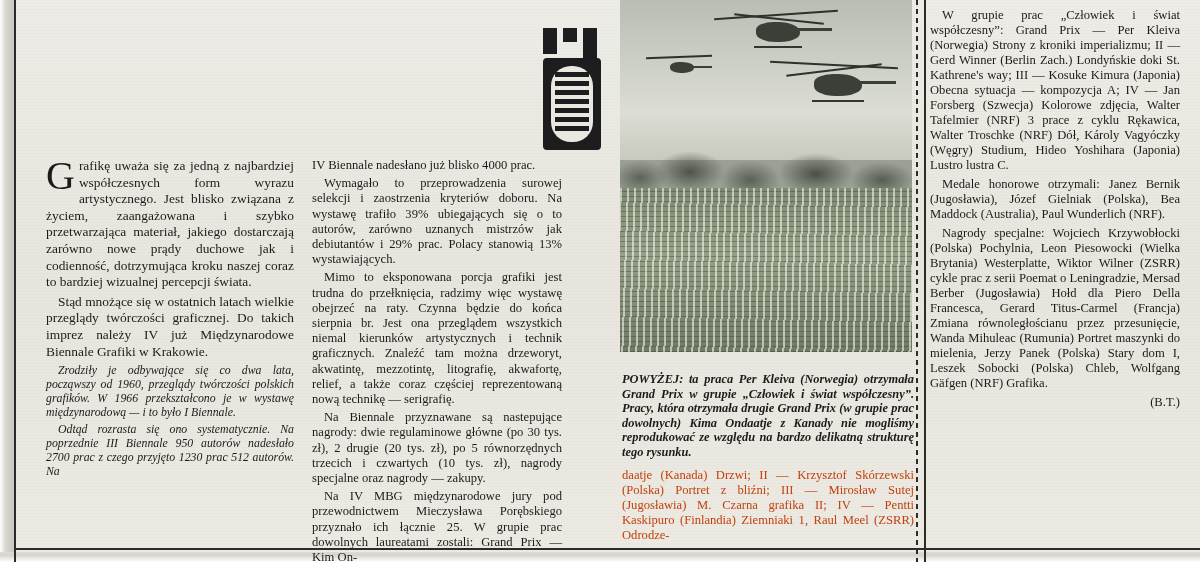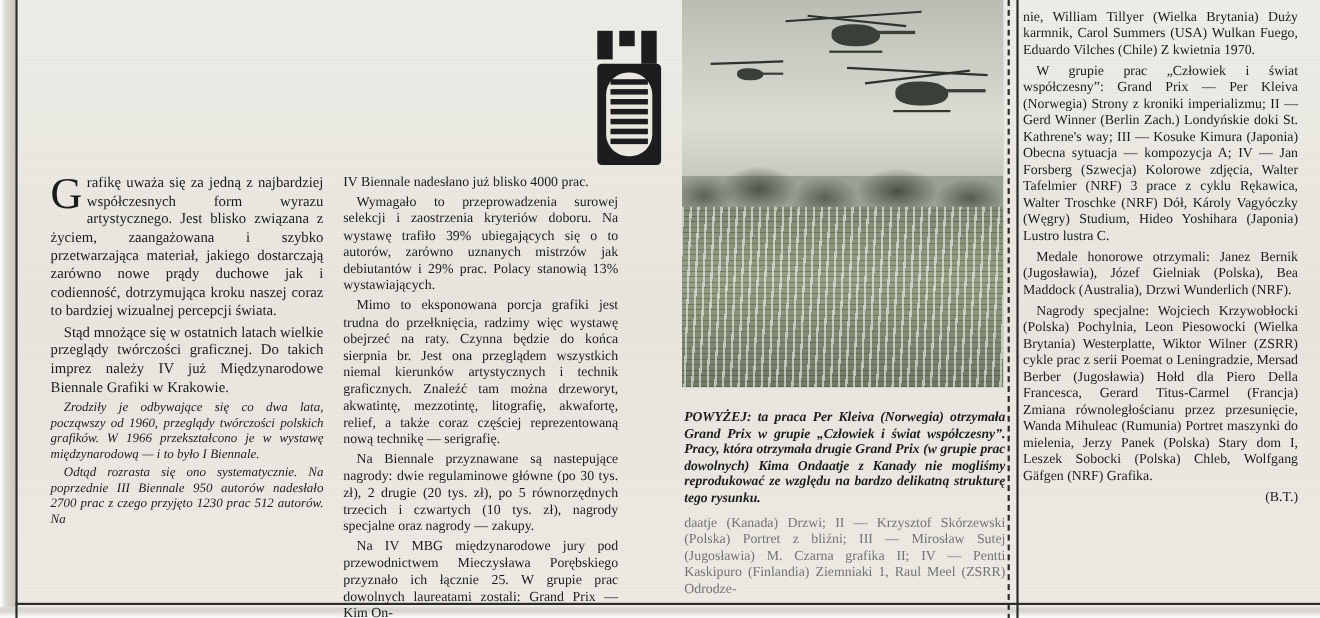--- a/index.html
+++ b/index.html
@@ -146,21 +146,21 @@
     color: #1b1b1b;
     text-align: justify;
   }
   #col3 {
     position: absolute;
     left: 622px; top: 468px;
     width: 292px;
     font-size: 12.6px;
     line-height: 15px;
     text-align: justify;
-    color: #737373;
+    color: #c2410c;
   }
   #col4 {
     position: absolute;
     left: 930px; top: 8px;
     width: 250px;
     font-size: 12.6px;
     line-height: 15px;
     text-align: justify;
     color: #1b1b1b;
   }
@@ -286,19 +286,18 @@
 
   <div id="caption">
     <span>POWYŻEJ:</span><span> ta praca Per Kleiva (Norwegia) otrzymała Grand Prix w grupie „Człowiek i świat współczesny”. Pracy, która otrzymała drugie Grand Prix (w grupie prac dowolnych) Kima Ondaatje z Kanady nie mogliśmy reprodukować ze względu na bardzo delikatną strukturę tego rysunku.</span>
   </div>
 
   <div id="col3">
     <p class="noind">daatje (Kanada) Drzwi; II — Krzysztof Skórzewski (Polska) Portret z bliźni; III — Mirosław Sutej (Jugosławia) M. Czarna grafika II; IV — Pentti Kaskipuro (Finlandia) Ziemniaki 1, Raul Meel (ZSRR) Odrodze-</p>
   </div>
 
   <div id="col4">
-    <p class="noind">nie, William Tillyer (Wielka Brytania) Duży karmnik, Carol Summers (USA) Wulkan Fuego, Eduardo Vilches (Chile) Z kwietnia 1970.</p>
     <p>W grupie prac „Człowiek i świat współczesny”: Grand Prix — Per Kleiva (Norwegia) Strony z kroniki imperializmu; II — Gerd Winner (Berlin Zach.) Londyńskie doki St. Kathrene's way; III — Kosuke Kimura (Japonia) Obecna sytuacja — kompozycja A; IV — Jan Forsberg (Szwecja) Kolorowe zdjęcia, Walter Tafelmier (NRF) 3 prace z cyklu Rękawica, Walter Troschke (NRF) Dół, Károly Vagyóczky (Węgry) Studium, Hideo Yoshihara (Japonia) Lustro lustra C.</p>
-    <p>Medale honorowe otrzymali: Janez Bernik (Jugosławia), Józef Gielniak (Polska), Bea Maddock (Australia), Drzwi Wunderlich (NRF).</p>
+    <p>Medale honorowe otrzymali: Janez Bernik (Jugosławia), Józef Gielniak (Polska), Bea Maddock (Australia), Paul Wunderlich (NRF).</p>
     <p>Nagrody specjalne: Wojciech Krzywobłocki (Polska) Pochylnia, Leon Piesowocki (Wielka Brytania) Westerplatte, Wiktor Wilner (ZSRR) cykle prac z serii Poemat o Leningradzie, Mersad Berber (Jugosławia) Hołd dla Piero Della Francesca, Gerard Titus-Carmel (Francja) Zmiana równoległościanu przez przesunięcie, Wanda Mihuleac (Rumunia) Portret maszynki do mielenia, Jerzy Panek (Polska) Stary dom I, Leszek Sobocki (Polska) Chleb, Wolfgang Gäfgen (NRF) Grafika.</p>
     <span class="sig">(B.T.)</span>
   </div>
 </div>
 
 </body></html>

